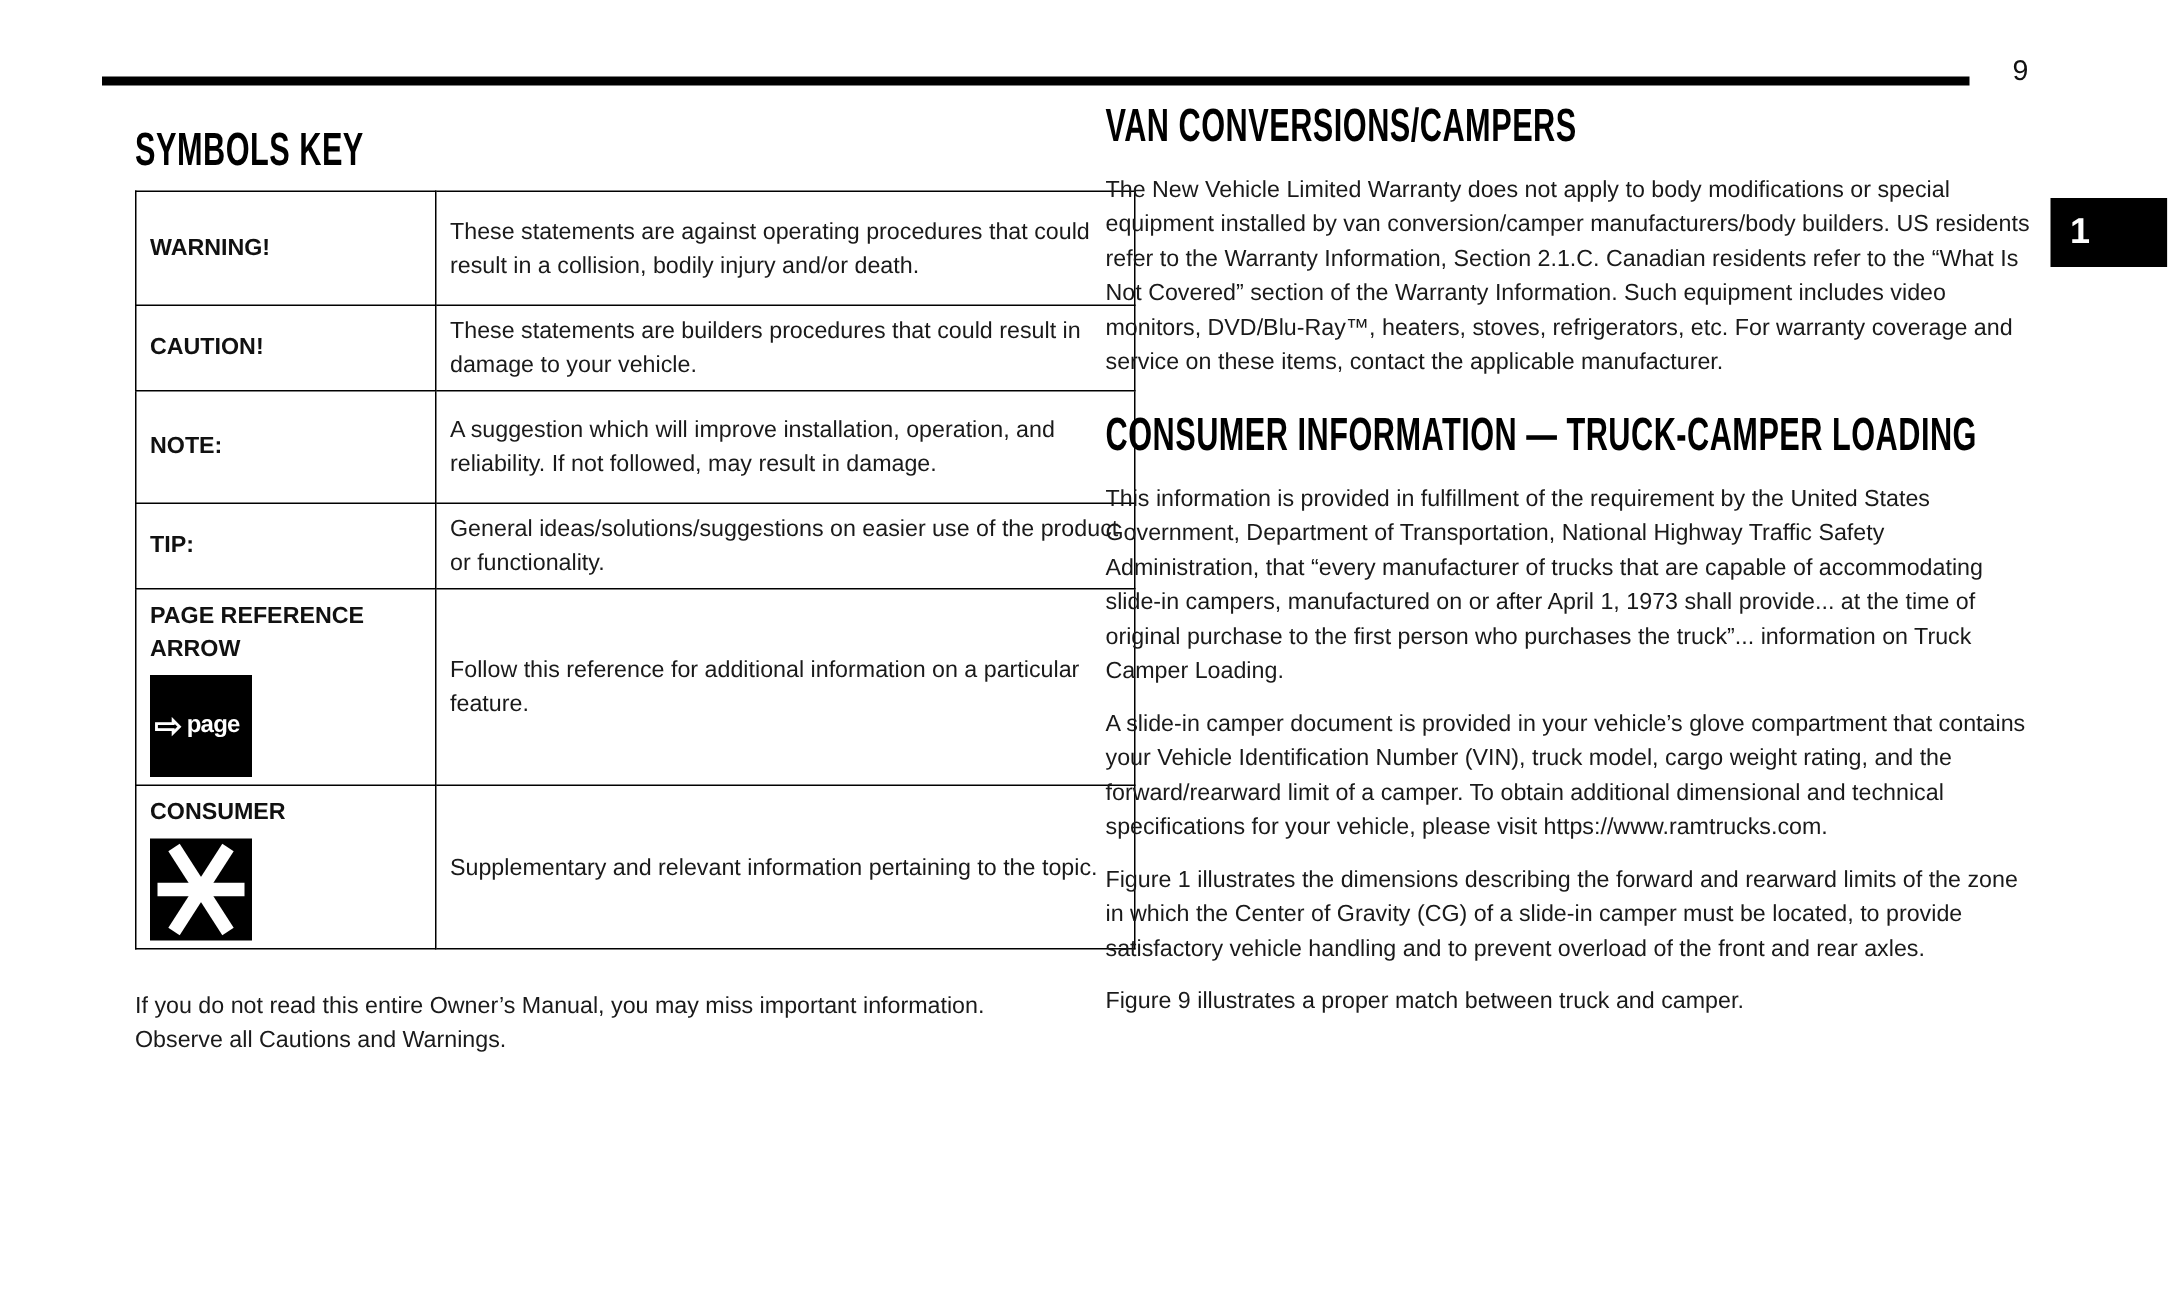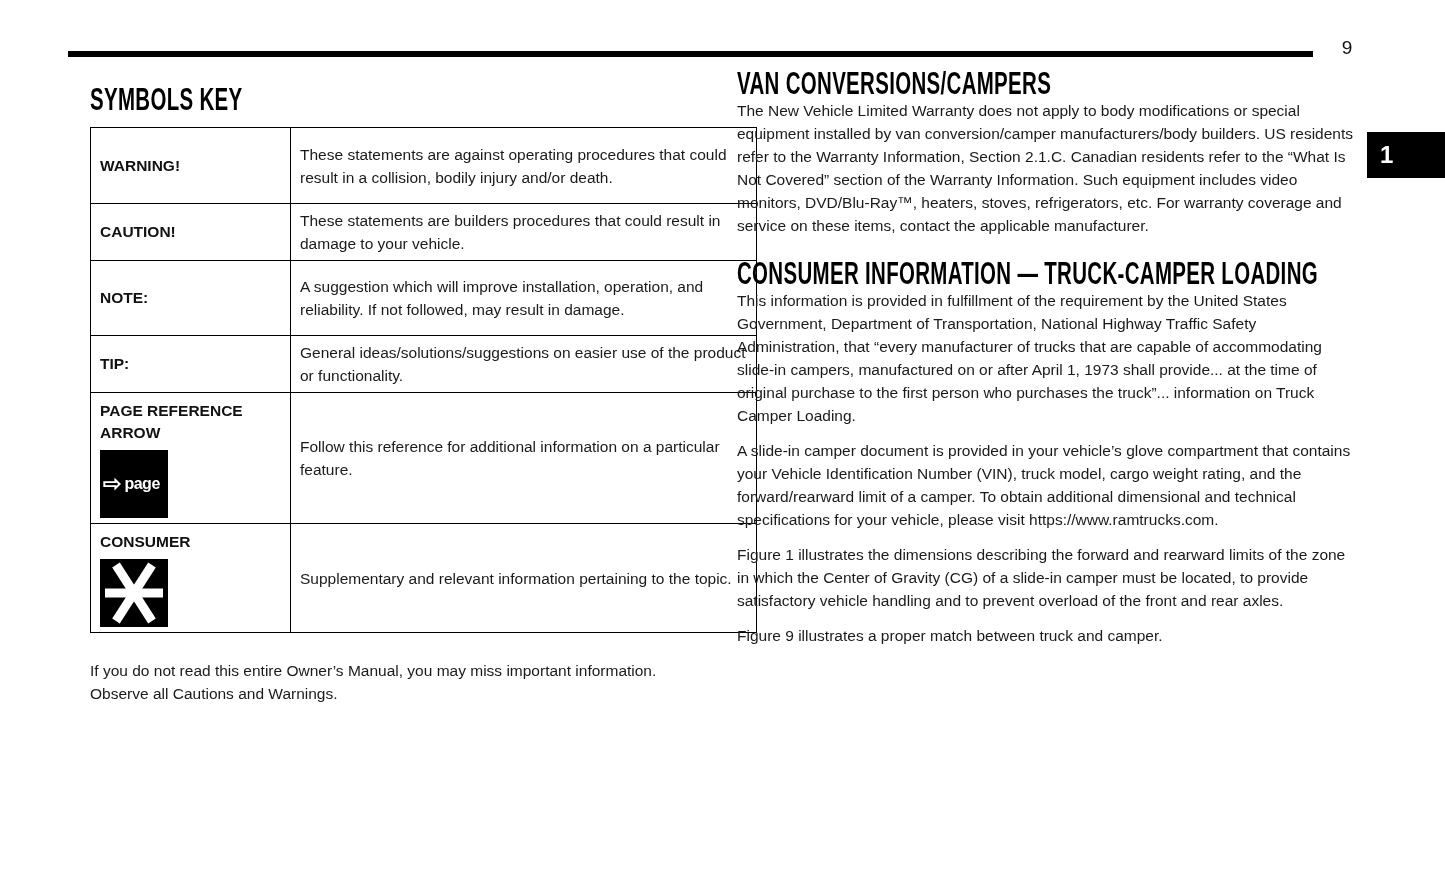--- a/index.html
+++ b/index.html
@@ -104,21 +104,21 @@
   .pageref-arrow { font-size: 22px; line-height: 68px; }
   .pageref-text { font-size: 16px; letter-spacing: -0.5px; padding-left: 3px; }
   .footnote-box { justify-content: center; }
 
   .footer-note {
     margin-top: 26px;
     max-width: 578px;
   }
 
   .col-right .heading { margin-bottom: 0; }
-  .col-right p { margin-bottom: 0; }
+  .col-right p { margin-top: 16px; margin-bottom: 0; }
   .col-right p + p { margin-top: 12px; }
   .heading-2 { margin-top: 21px; }
 </style>
 </head>
 <body>
 
 <div class="page">
 
   <div class="top-rule"></div>
   <div class="page-number">9</div>

